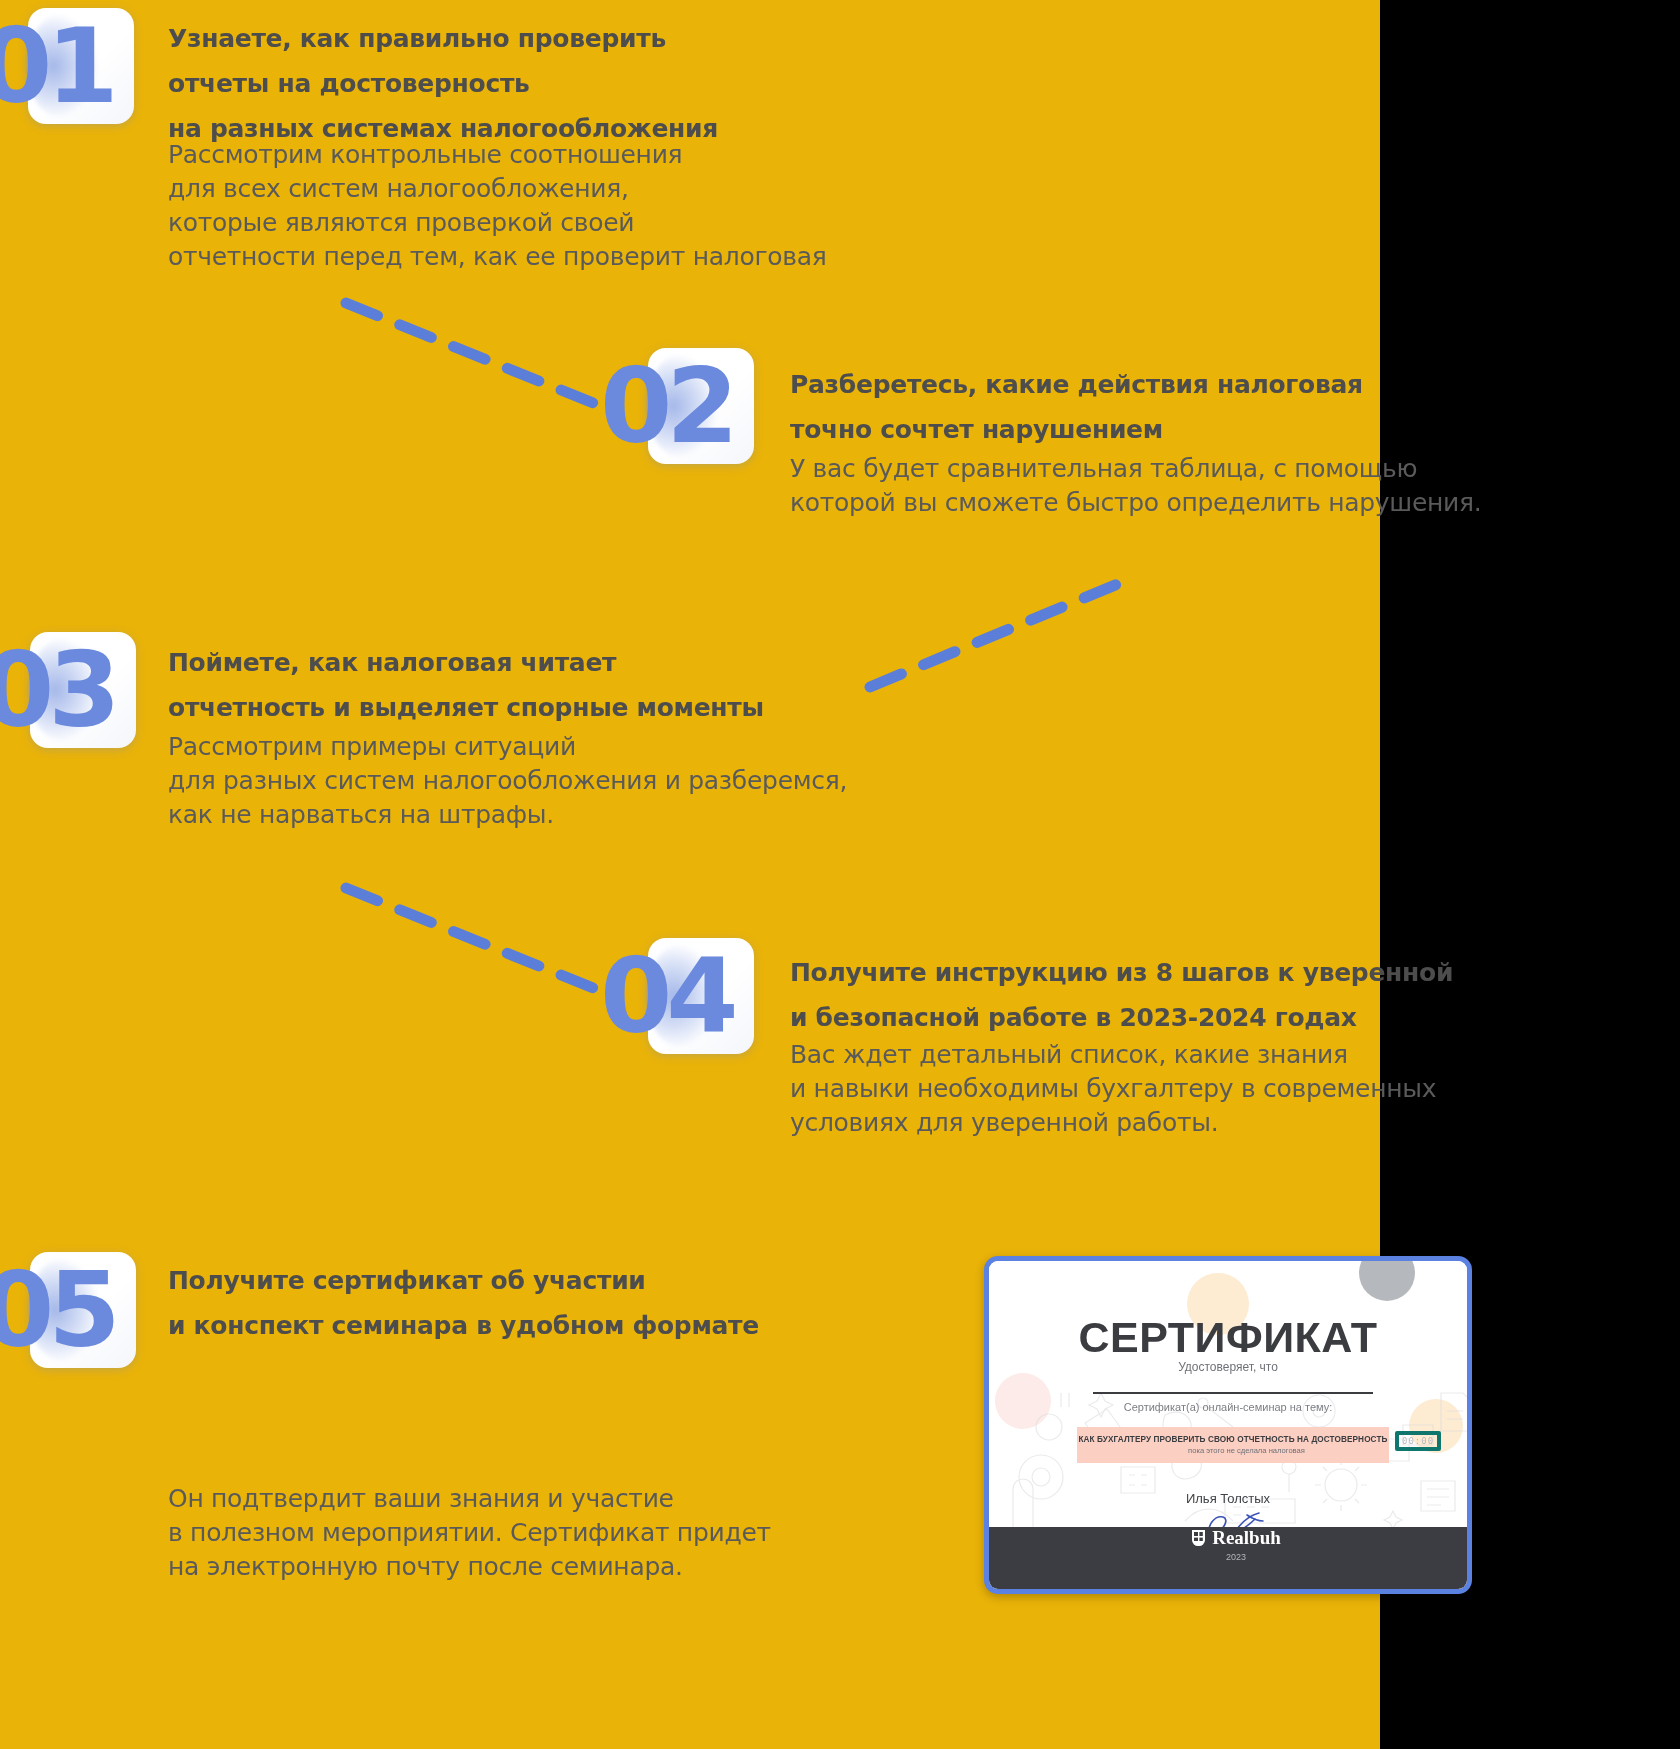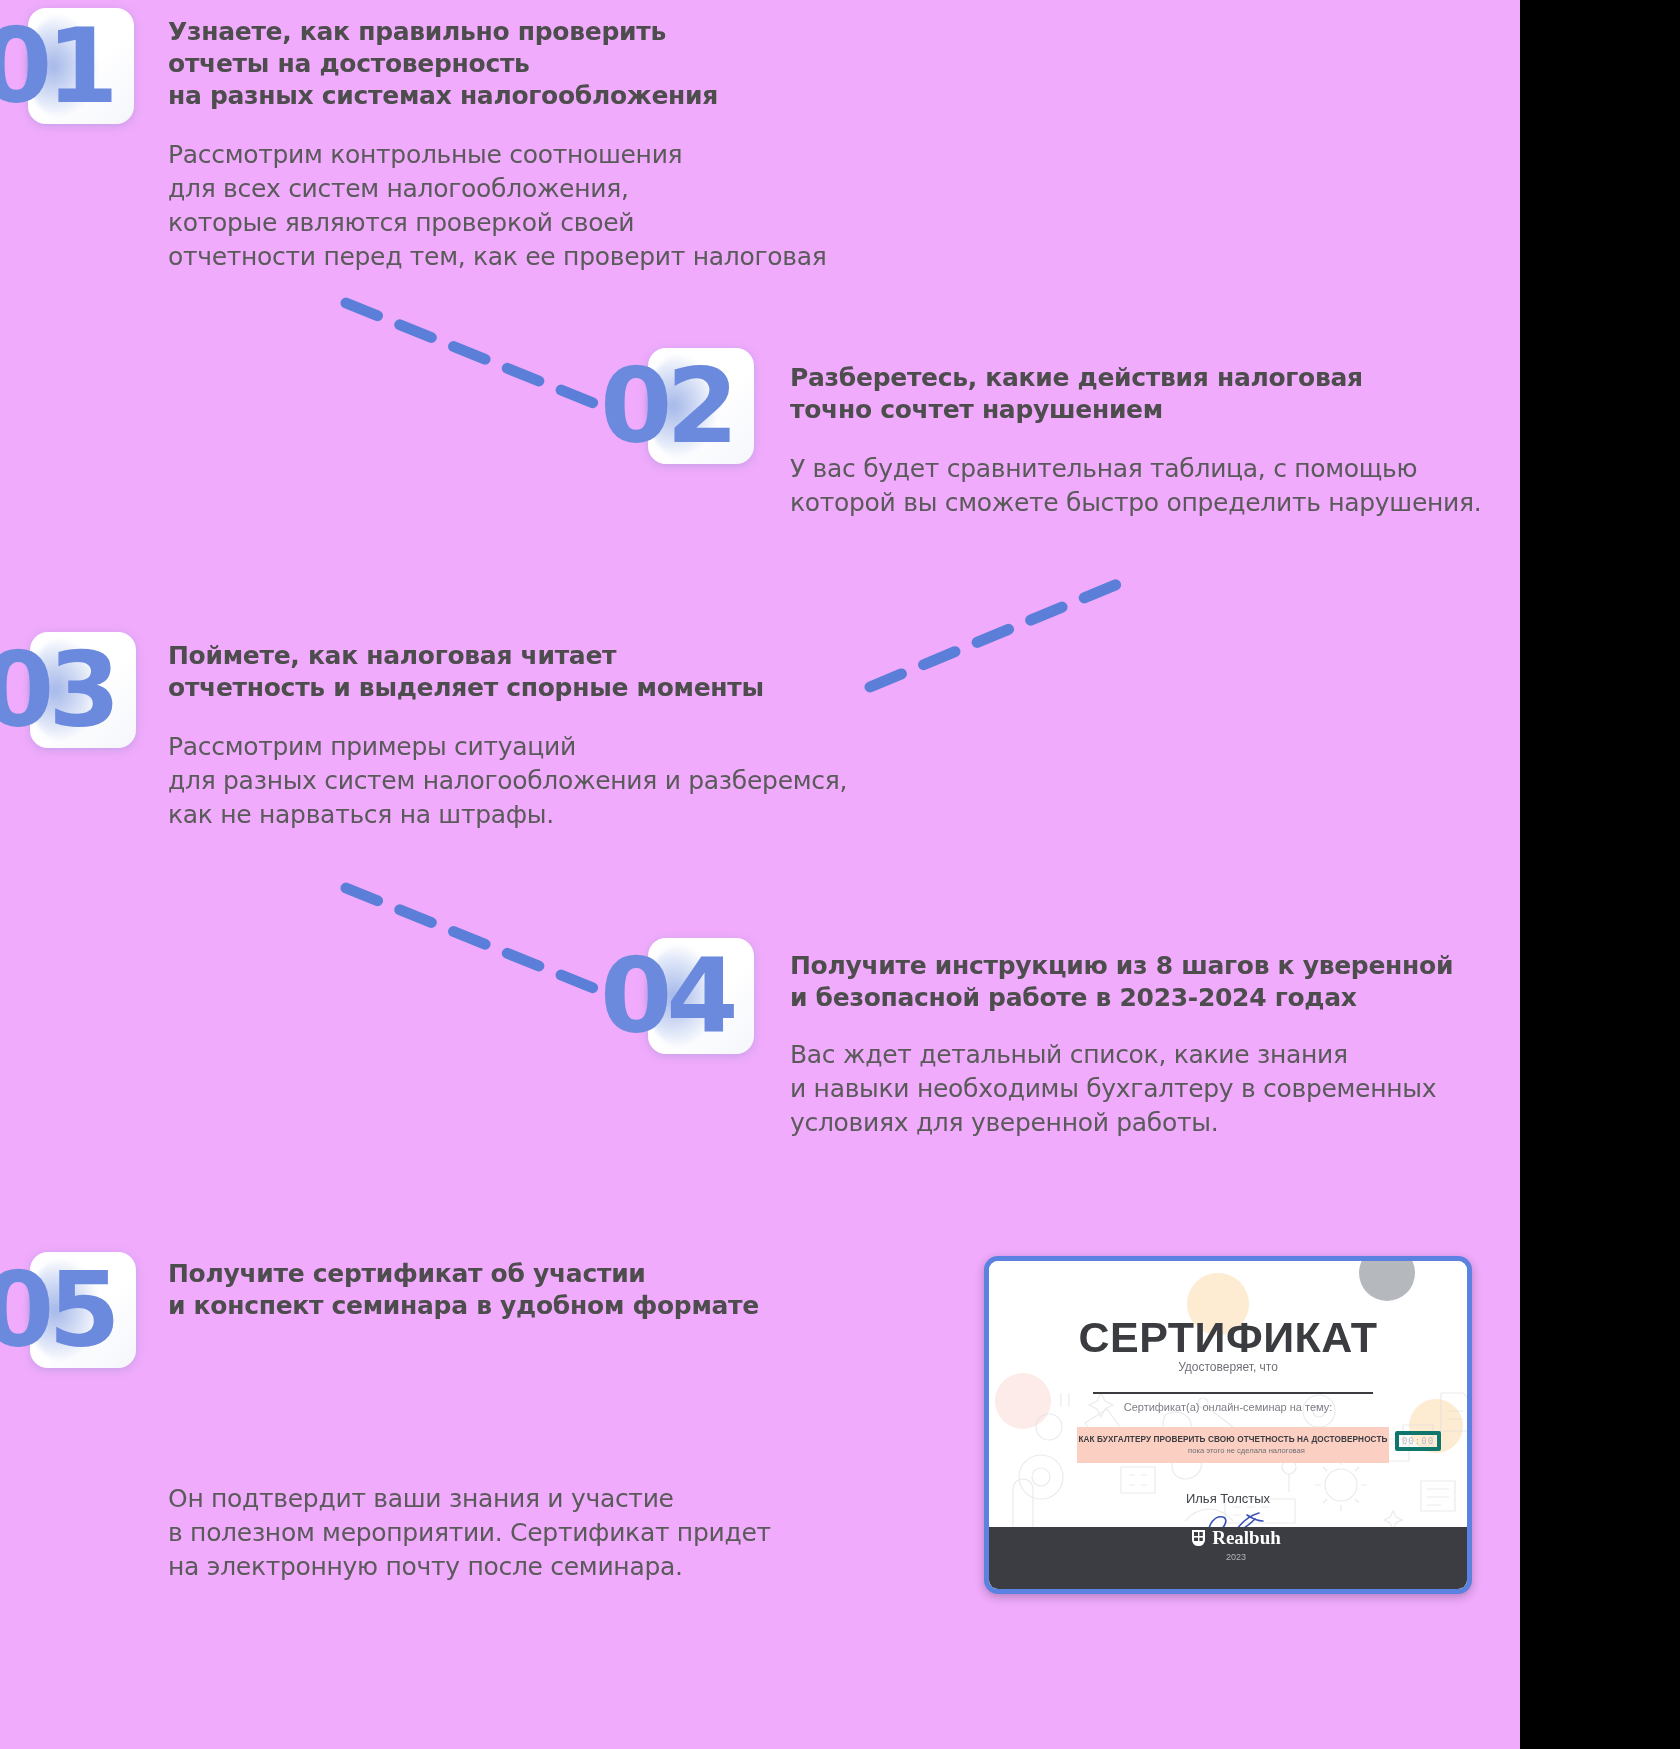--- a/index.html
+++ b/index.html
@@ -5,23 +5,23 @@
   * { box-sizing: border-box; margin: 0; padding: 0; }
   html, body {
     width: 1680px;
     height: 1749px;
     background: #000000;
     font-family: "Liberation Sans", sans-serif;
     overflow: hidden;
   }
   #stage {
     position: relative;
-    width: 1520px;
+    width: 1380px;
     height: 1749px;
-    background: #f0abfc;
+    background: #eab308;
   }
 
   
   .badge {
     position: absolute;
     width: 106px;
     height: 116px;
     border-radius: 18px;
     background: linear-gradient(135deg, #ffffff 0%, #ffffff 55%, #f4f6fb 100%);
     box-shadow: 0 2px 8px rgba(120,140,190,0.35);
@@ -48,21 +48,21 @@
     color: #6b8ade;
     white-space: nowrap;
   }
 
   
   .head {
     position: absolute;
     font-family: "DejaVu Sans", sans-serif;
     font-weight: 700;
     font-size: 25px;
-    line-height: 32px;
+    line-height: 45px;
     color: #4d4d4d;
     letter-spacing: -0.3px;
     white-space: pre-line;
   }
   .body {
     position: absolute;
     font-family: "DejaVu Sans", sans-serif;
     font-weight: 400;
     font-size: 25px;
     line-height: 34px;

